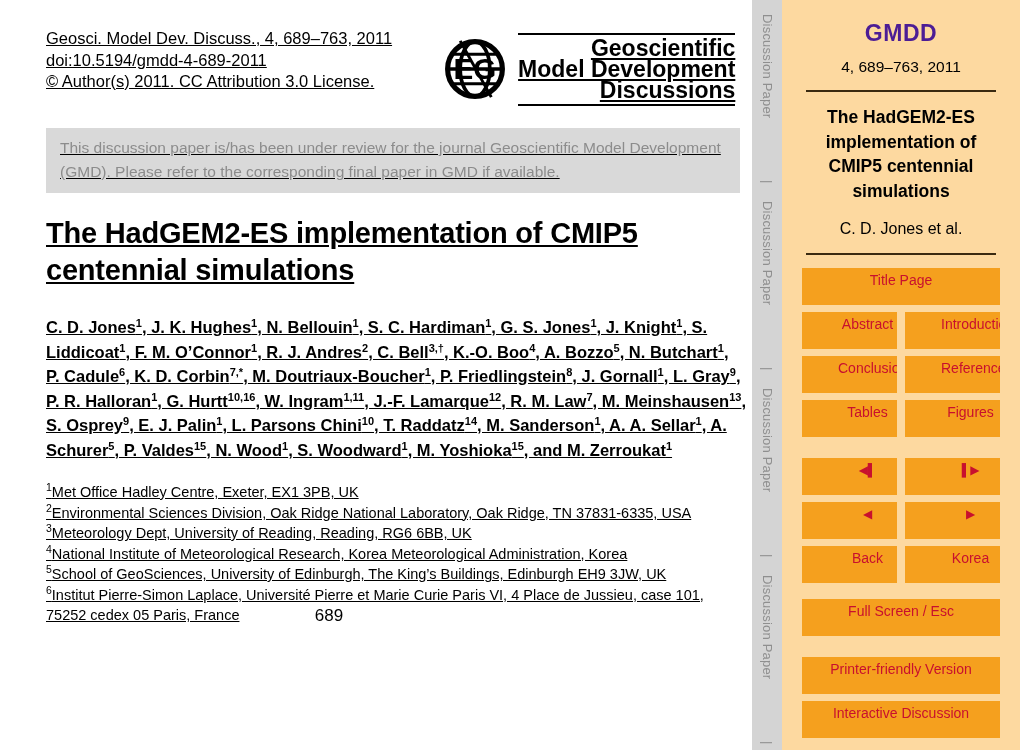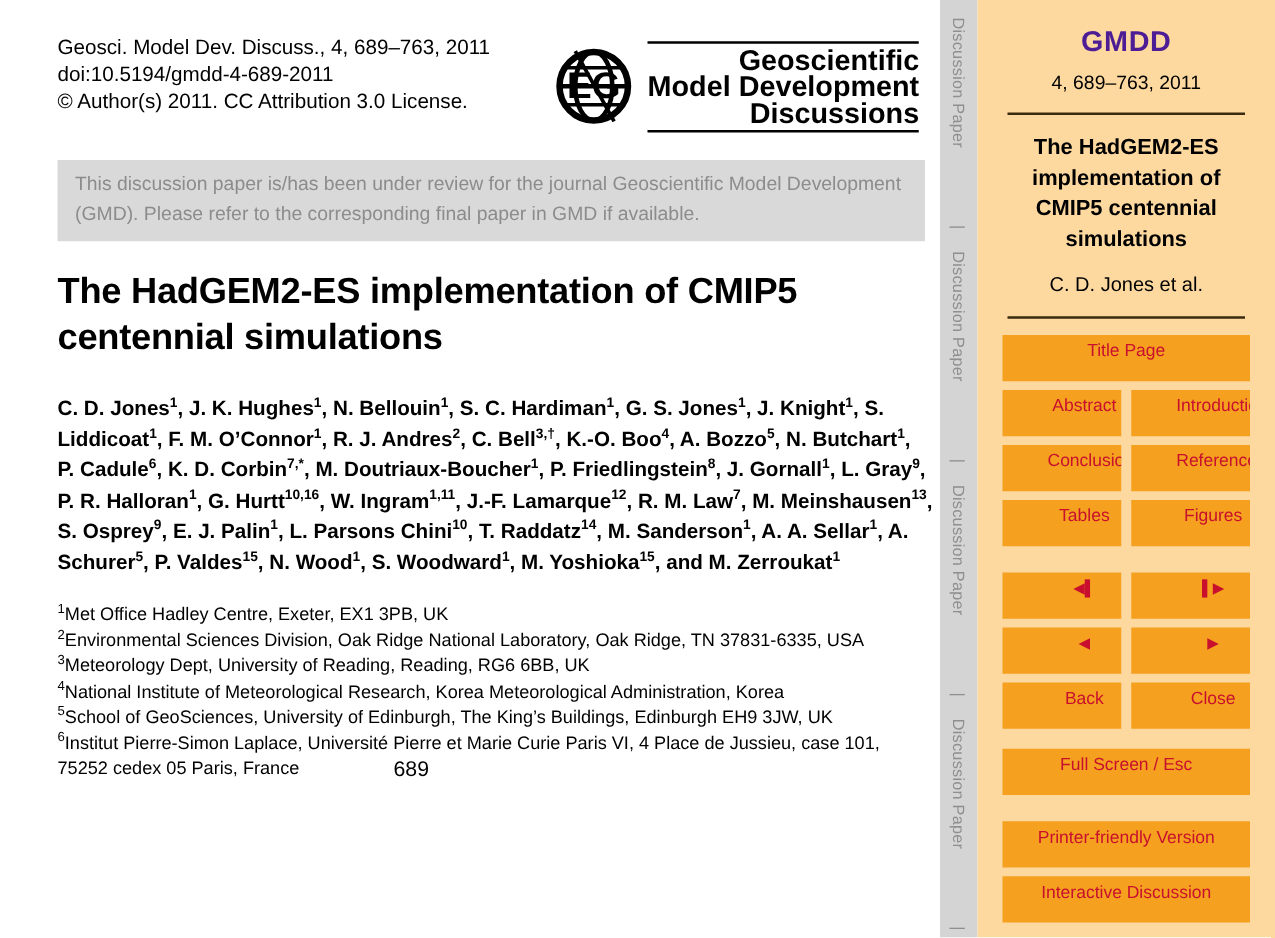--- a/index.html
+++ b/index.html
@@ -20,20 +20,21 @@
     height: 750px;
     display: flex;
     position: relative;
   }
 
   .main-col {
     width: 748px;
     height: 642px;
     position: relative;
     padding: 28px 0 0 46px;
+    text-decoration: underline;
   }
 
   
   .header-row {
     display: flex;
     justify-content: flex-start;
     align-items: flex-start;
     height: 92px;
   }
   .journal-ref {
@@ -341,21 +342,21 @@
       <div class="btn-row">
         <div class="btn half arrow">◀▌</div>
         <div class="btn half arrow">▌▶</div>
       </div>
       <div class="btn-row">
         <div class="btn half arrow">◀</div>
         <div class="btn half arrow">▶</div>
       </div>
       <div class="btn-row">
         <div class="btn half">Back</div>
-        <div class="btn half">Close</div>
+        <div class="btn half">Korea</div>
       </div>
 
       <div class="gap-sm"></div>
 
       <div class="btn wide">Full Screen / Esc</div>
 
       <div class="gap-md"></div>
 
       <div class="btn wide">Printer-friendly Version</div>
       <div class="btn wide">Interactive Discussion</div>

